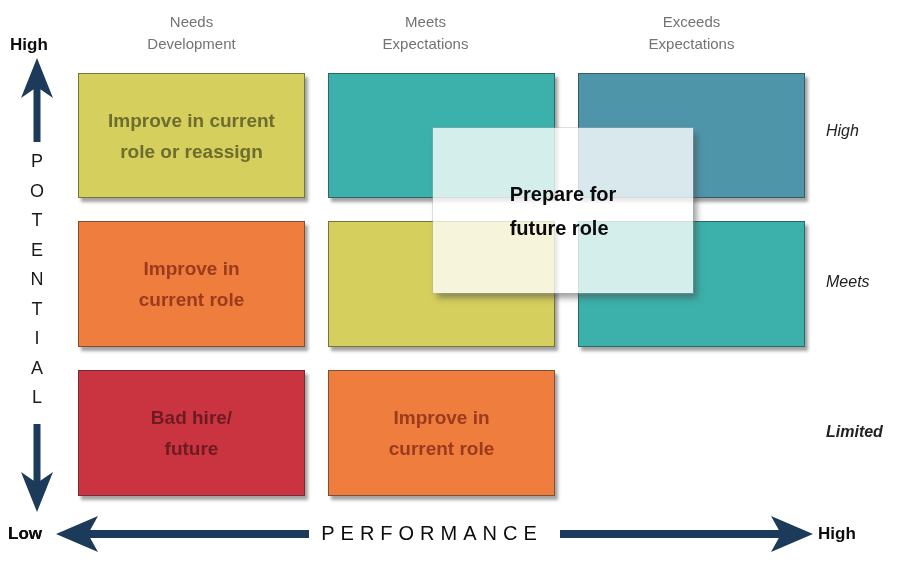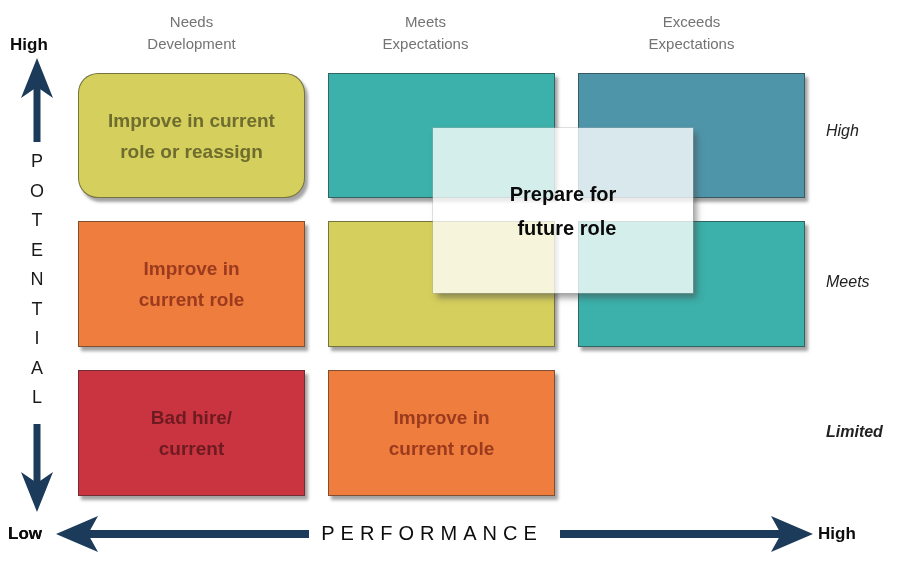--- a/index.html
+++ b/index.html
@@ -58,21 +58,21 @@
     left: 826px; width: 74px; height: 20px;
     font-style: italic; font-size: 16px; color: #222222;
   }
 
   
   .overlay {
     left: 433px; top: 128px; width: 260px; height: 165px;
     background: rgba(255,255,255,0.78);
     box-shadow: 0 0 0 1px rgba(165,175,175,0.35), 4px 5px 6px rgba(70,70,70,0.5);
     display: flex; align-items: center; justify-content: center;
-    text-align: right; font-weight: bold; font-size: 20px;
+    text-align: left; font-weight: bold; font-size: 20px;
     line-height: 34px; color: #0a0a0a; white-space: pre-line;
     z-index: 5;
   }
 
   
   .x-word {
     left: 298px; top: 522px; width: 268px;
     text-align: center; font-size: 20px; letter-spacing: 6px;
     color: #0c0c0c;
   }
@@ -111,37 +111,37 @@
   <div class="abs axis-end" style="left:8px; top:524px;">Low</div>
 
   <div class="abs col-header" style="left:78px;">Needs
 Development</div>
   <div class="abs col-header" style="left:312px;">Meets
 Expectations</div>
   <div class="abs col-header" style="left:578px;">Exceeds
 Expectations</div>
 
   <div class="abs grid">
-    <div class="cell" style="background: rgb(213, 207, 93); color: rgb(110, 108, 46); border-radius: 20px;">
+    <div class="cell" style="background: rgb(213, 207, 93); color: rgb(110, 108, 46);">
       <span>Improve in current
 role or reassign</span></div>
     <div class="cell" style="background: rgb(60, 176, 170);">
       <span></span></div>
     <div class="cell" style="background: rgb(79, 149, 170);">
       <span></span></div>
     <div class="cell" style="background: rgb(238, 125, 62); color: rgb(156, 58, 30);">
       <span>Improve in
 current role</span></div>
     <div class="cell" style="background: rgb(213, 207, 93);">
       <span></span></div>
     <div class="cell" style="background: rgb(60, 176, 170);">
       <span></span></div>
     <div class="cell" style="background: rgb(202, 52, 64); color: rgb(109, 27, 33);">
       <span>Bad hire/
-current</span></div>
+future</span></div>
     <div class="cell" style="background: rgb(238, 125, 62); color: rgb(156, 58, 30);">
       <span>Improve in
 current role</span></div>
   </div>
 
   <div class="abs overlay">
     <span>Prepare for
 future role</span>
   </div>
 

